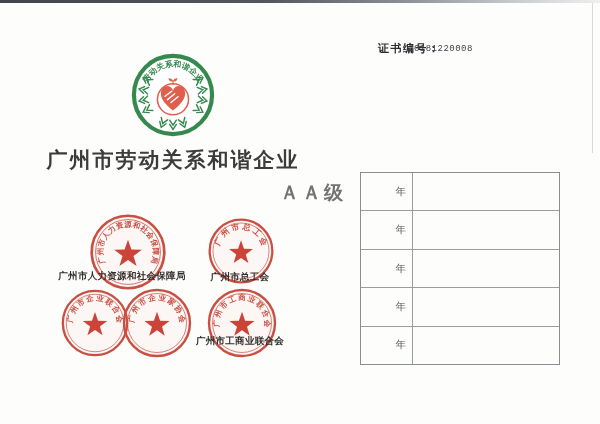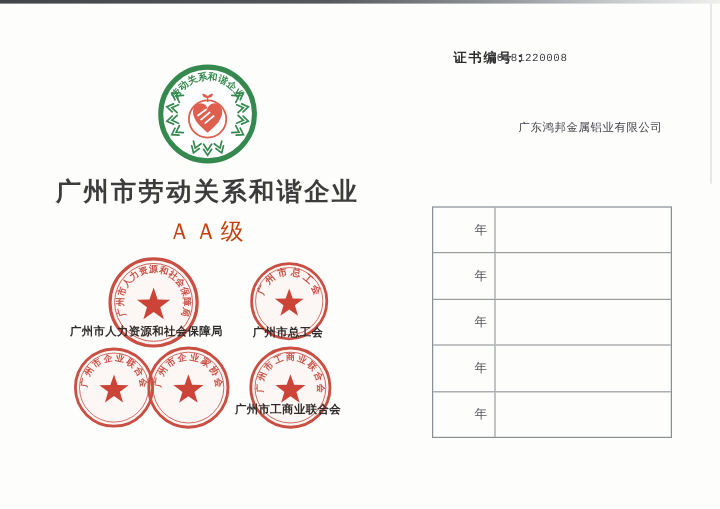--- a/index.html
+++ b/index.html
@@ -9,22 +9,22 @@
   }
   
   .scan-top{position:absolute;left:0;top:0;width:600px;height:3px;
     background:linear-gradient(to right,#42464a 0%,#54585c 45%,#8d9296 68%,#c6c9cc 85%,#efefef 100%);}
   .scan-right{position:absolute;left:592px;top:3px;width:1px;height:150px;background:#d6dadd;}
 
   
   .emblem{position:absolute;left:131px;top:53px;width:84px;height:84px;}
   .title{position:absolute;left:0px;top:146px;width:346px;text-align:center;
     font-size:21px;font-weight:700;letter-spacing:2px;color:#3c3c3c;}
-  .grade{position:absolute;left:0px;top:180px;width:346px;text-align:center;
-    font-size:19px;font-weight:400;letter-spacing:3px;color:#c2410c;}
+  .grade{position:absolute;left:0px;top:180px;width:346px;text-align:right;
+    font-size:19px;font-weight:700;letter-spacing:3px;color:#737373;}
   .seal{position:absolute;}
   .seal-caption{position:absolute;transform:translateX(-50%);white-space:nowrap;
     font-size:9.5px;font-weight:700;color:#2f2c2a;letter-spacing:0.3px;}
   .date{position:absolute;left:0px;top:356px;width:346px;text-align:center;
     font-size:11px;letter-spacing:2.5px;color:#47474d;}
 
   
   .lbl{position:absolute;font-size:11px;font-weight:700;letter-spacing:1.5px;color:#2d2d2d;white-space:nowrap;}
   .val{position:absolute;font-family:Liberation Mono, monospace;color:#3e3e46;white-space:nowrap;}
   .cert-no-label{left:358px;top:41px;margin-left:20px;}
@@ -163,21 +163,20 @@
     </text>
     <path transform="translate(0,2) scale(1.2)" fill="#cc4438" d="M0,-11 L2.59,-3.56 L10.46,-3.4 L4.18,1.36 L6.47,8.9 L0,4.4 L-6.47,8.9 L-4.18,1.36 L-10.46,-3.4 L-2.59,-3.56 Z"></path>
   </svg>
 
   <div class="seal-caption" style="left:240px;top:335px;">广州市工商业联合会</div>
 
 
   <div class="lbl cert-no-label">证书编号：</div>
   <div class="val cert-no-value">20181220008</div>
 
-  <div class="val holder-value">广东鸿邦金属铝业有限公司</div>
 
 
   <div class="year-table">
     <div class="trow">
       <div class="tc1">年</div>
       <div class="tc2"></div>
     </div>
     <div class="trow">
       <div class="tc1">年</div>
       <div class="tc2"></div>

